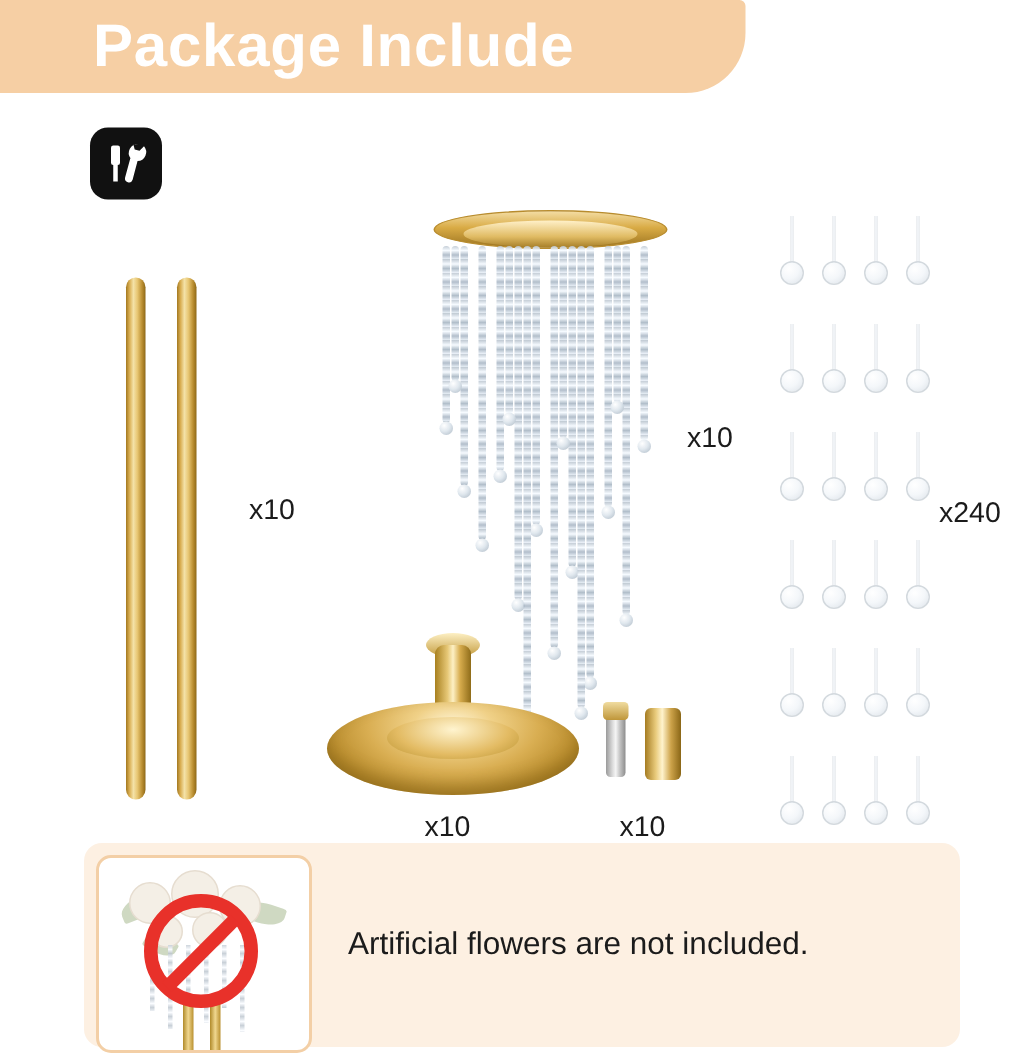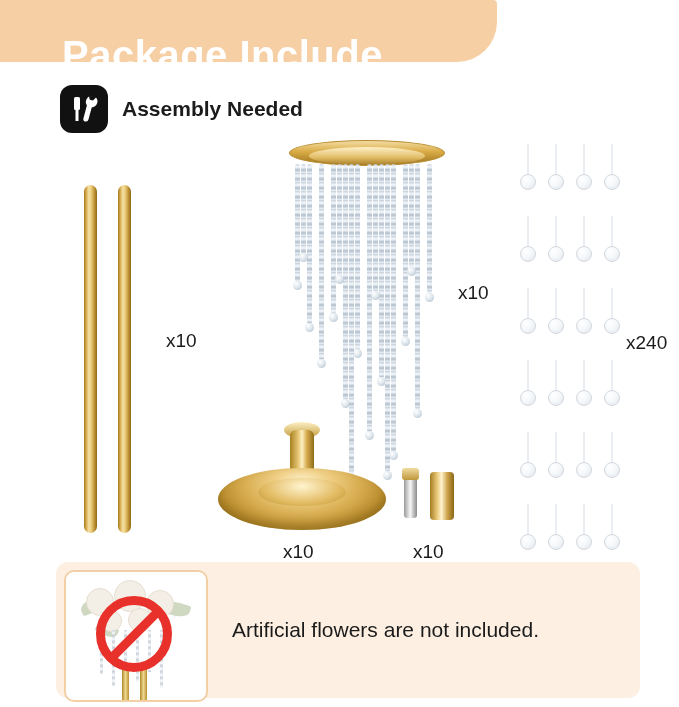--- a/index.html
+++ b/index.html
@@ -29,21 +29,20 @@
   .header-title {
     position: absolute;
     left: 62px;
     top: 6px;
     font-size: 40px;
     font-weight: bold;
     color: #ffffff;
     letter-spacing: 0.5px;
     line-height: 50px;
     white-space: nowrap;
-    margin-top: 24px;
   }
 
   
   .assembly-row {
     position: absolute;
     left: 60px;
     top: 85px;
     display: flex;
     align-items: center;
     gap: 14px;
@@ -338,21 +337,20 @@
 <div class="assembly-row">
   <div class="tool-badge">
     <svg width="48" height="48" viewBox="0 0 48 48" aria-hidden="true">
 
       <rect x="14" y="12" width="6" height="13" rx="1.5" fill="#ffffff"></rect>
       <rect x="15.5" y="25" width="3" height="11" fill="#ffffff"></rect>
 
       <path d="M32 11 a6 6 0 0 0 -5 9.5 l-0.2 0.3 -3.4 12.6 a2.6 2.6 0 0 0 5 1.4 l3.3 -12.4 a6 6 0 0 0 4.3 -9.9 l-3 3 -3.2 -0.8 -0.8 -3.2 z" fill="#ffffff"></path>
     </svg>
   </div>
-  <div class="assembly-label">Assembly Needed</div>
 </div>
 
 <div class="poles">
   <div class="pole p1"></div>
   <div class="pole p2"></div>
 </div>
 <div class="count-label" style="left:166px; top:330px;">x10</div>
 
 <div class="chandelier">
   <div class="chand-top"></div>

